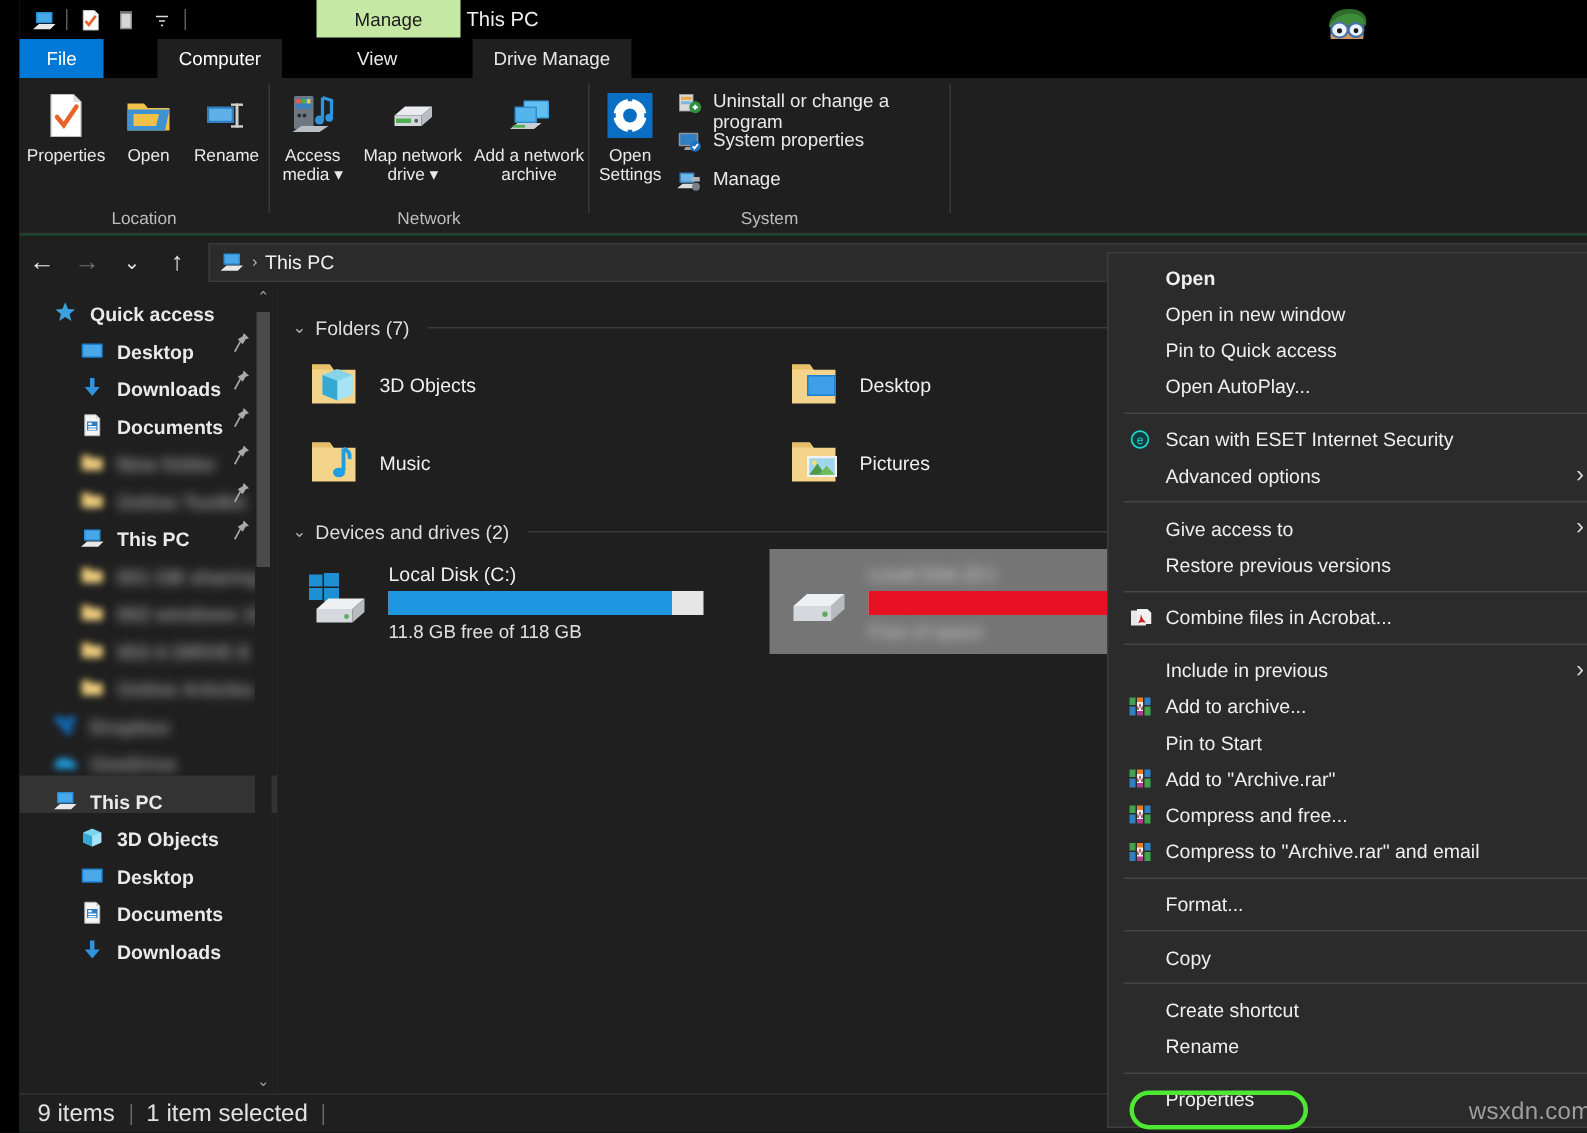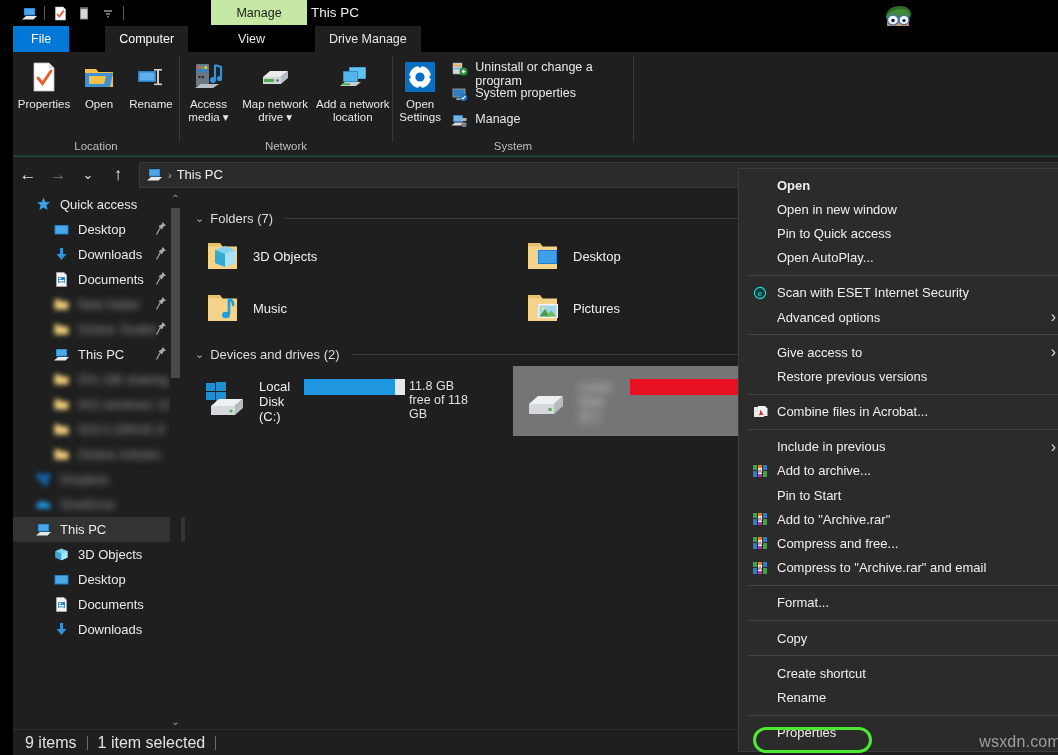--- a/index.html
+++ b/index.html
@@ -95,22 +95,22 @@
   }
   .crumb { font-size: 13px; color: #f2f2f2; }
   .crumb-sep { color: #b9b9b9; font-size: 11px; }
 
   
   .sidebar {
     position: absolute; left: 0; top: 192px; width: 172px; height: 537px;
     background: #1f1f1f; overflow: hidden;
   }
   .nav-item {
-    display: flex; align-items: center; height: 25px; padding-left: 22px;
-    font-size: 13px; color: #eaeaea; gap: 8px; position: relative;
+    display: flex; align-items: flex-end; height: 25px; padding-left: 22px;
+    font-size: 13px; color: #eaeaea; gap: 8px; position: relative; font-weight: bold;
   }
   .nav-item.indent1 { padding-left: 40px; }
   .nav-item.selected { background: #333333; }
   .nav-ico { width: 17px; height: 17px; flex: 0 0 17px; }
   .nav-label { white-space: nowrap; }
   .nav-label.blur { color: #9a9a9a; filter: blur(3.6px); }
   .pin {
     position: absolute; right: 18px; top: 4px; width: 13px; height: 16px;
     color: #a5a5a5; font-size: 12px;
   }
@@ -142,21 +142,21 @@
   }
   .tile-ico { width: 40px; height: 40px; flex: 0 0 40px; }
   .tile-lbl { font-size: 13px; color: #f0f0f0; }
 
   .drive-tile {
     width: 320px; height: 70px; display: flex; align-items: center; gap: 10px;
     padding-left: 10px;
   }
   .drive-tile.selected { background: #757575; }
   .drive-ico { width: 46px; height: 42px; flex: 0 0 46px; }
-  .drive-info { display: flex; gap: 4px; width: 212px; }
+  .drive-info { display: flex; flex-direction: column; gap: 4px; width: 212px; }
   .drive-name { font-size: 13px; color: #f0f0f0; }
   .drive-name.blur { filter: blur(4px); color: #d8d8d8; }
   .drive-bar { width: 210px; height: 16px; background: #e6e6e6; position: relative; }
   .drive-fill { position: absolute; left: 0; top: 0; height: 16px; }
   .drive-free { font-size: 12.5px; color: #e0e0e0; }
   .drive-free.blur { filter: blur(4px); color: #cfcfcf; }
 
   
   .ctxmenu {
     position: absolute; left: 725px; top: 168px; width: 333px;
@@ -327,21 +327,21 @@
         <div class="big-btn" style="width:80px;">
           <svg class="big-icon" viewBox="0 0 34 34">
             <rect x="13" y="7" width="17" height="12" rx="0.8" fill="#3fa4e0"></rect>
             <rect x="14" y="8" width="15" height="10" fill="#62c0f0"></rect>
             <rect x="7" y="11" width="15" height="11" rx="0.8" fill="#2f8fd0"></rect>
             <rect x="8" y="12" width="13" height="9" fill="#55b4ea"></rect>
             <path d="M4 26 L9 22 L25 22 L20 26 Z" fill="#c9ced3"></path>
             <rect x="6" y="23.3" width="8" height="1.8" fill="#4caf50"></rect>
           </svg>
           <div class="lbl">Add a network
-location</div>
+archive</div>
         </div>
       </div>
       <div class="rgroup-label">Network</div>
     </div>
     <div class="rgroup-div"></div>
 
     <div class="rgroup" style="width:240px;">
       <div class="rgroup-body">
         <div class="big-btn" style="width:58px;">
           <svg class="big-icon" viewBox="0 0 34 34">

